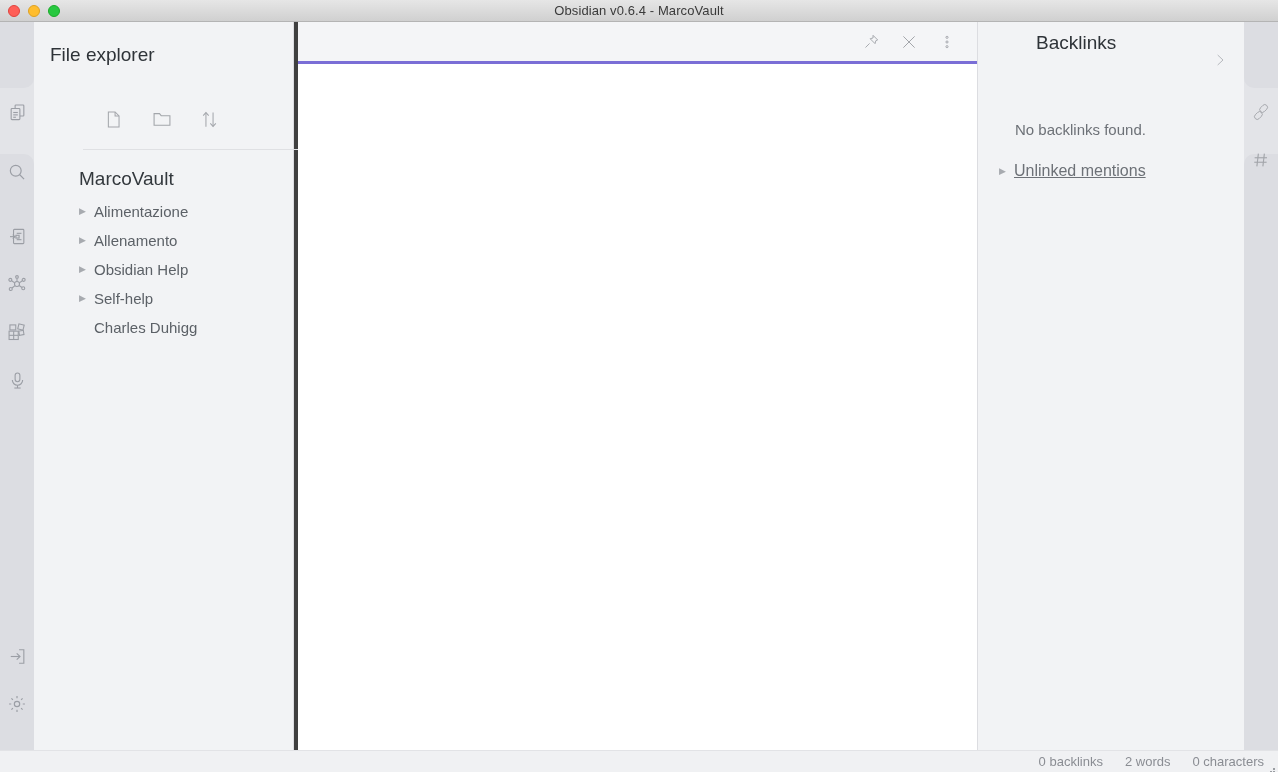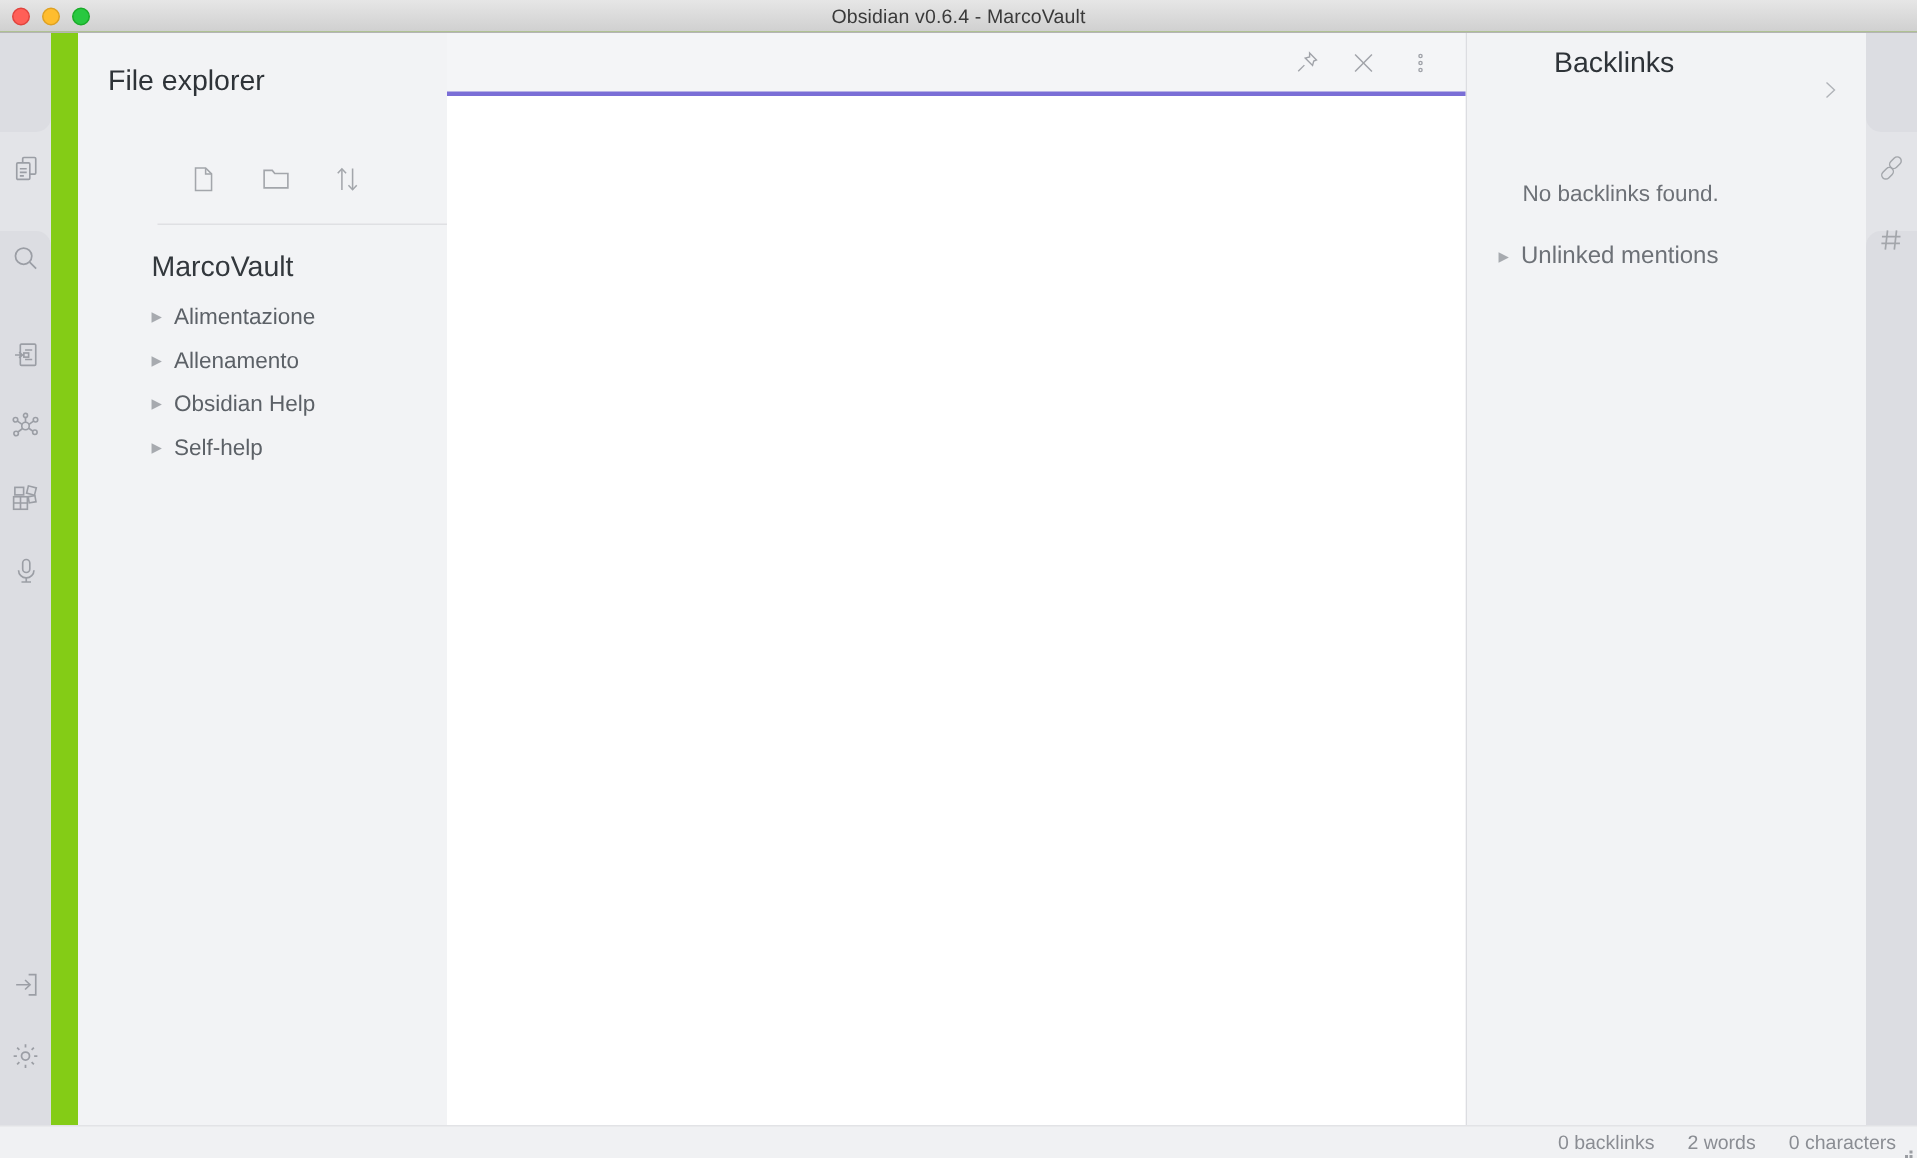--- a/index.html
+++ b/index.html
@@ -12,21 +12,21 @@
     height: 772px;
     overflow: hidden;
     font-family: "Liberation Sans", sans-serif;
     -webkit-font-smoothing: antialiased;
   }
 
   .app {
     position: relative;
     width: 1278px;
     height: 772px;
-    background: #84cc16;
+    background: #404040;
   }
 
   
   .titlebar {
     position: absolute;
     left: 0; top: 0;
     width: 1278px; height: 22px;
     background: linear-gradient(180deg, #e6e6e6 0%, #d0d0d0 100%);
     border-bottom: 1px solid #b4b4b4;
     box-sizing: border-box;
@@ -84,21 +84,21 @@
     left: 0;
     width: 34px; height: 48px;
     display: flex; align-items: center; justify-content: center;
     color: #9b9ea5;
   }
   .ribbon-btn svg { display: block; }
 
   
   .explorer {
     position: absolute;
-    left: 52px; top: 22px;
+    left: 30px; top: 22px;
     width: 264px; height: 728px;
     background: #f2f3f5;
     border-right: 1px solid #dcdde1;
     box-sizing: border-box;
   }
   .explorer-title {
     position: absolute;
     left: 20px; top: 22px;
     font-size: 19px;
     color: #2e3338;
@@ -228,20 +228,21 @@
   .unlinked {
     position: absolute;
     left: 21px; top: 140px;
     display: flex;
     align-items: center;
   }
   .unlinked .tree-arrow { width: 15px; }
   .unlinked-label {
     font-size: 16px;
     color: #6d7177;
+    text-decoration: underline;
   }
 
   
   .rail {
     position: absolute;
     left: 1244px; top: 22px;
     width: 34px; height: 728px;
     background: #e3e4e8;
   }
   .rail-cap-top {
@@ -434,20 +435,24 @@
         <span class="tree-arrow">▶</span>
         <span class="tree-label">Allenamento</span>
       </div>
       <div class="tree-item">
         <span class="tree-arrow">▶</span>
         <span class="tree-label">Obsidian Help</span>
       </div>
       <div class="tree-item">
         <span class="tree-arrow">▶</span>
         <span class="tree-label">Self-help</span>
+      </div>
+      <div class="tree-item">
+        <span class="tree-arrow empty">▶</span>
+        <span class="tree-label">Charles Duhigg</span>
       </div>
     </div>
   </div>
 
   <div class="editor">
     <div class="tab-header">
       <div class="tab-title"></div>
       <div class="tab-actions">
         <div class="tab-btn">
           <svg width="17" height="17" viewBox="0 0 24 24" fill="none" stroke="currentColor" stroke-width="1.3">

